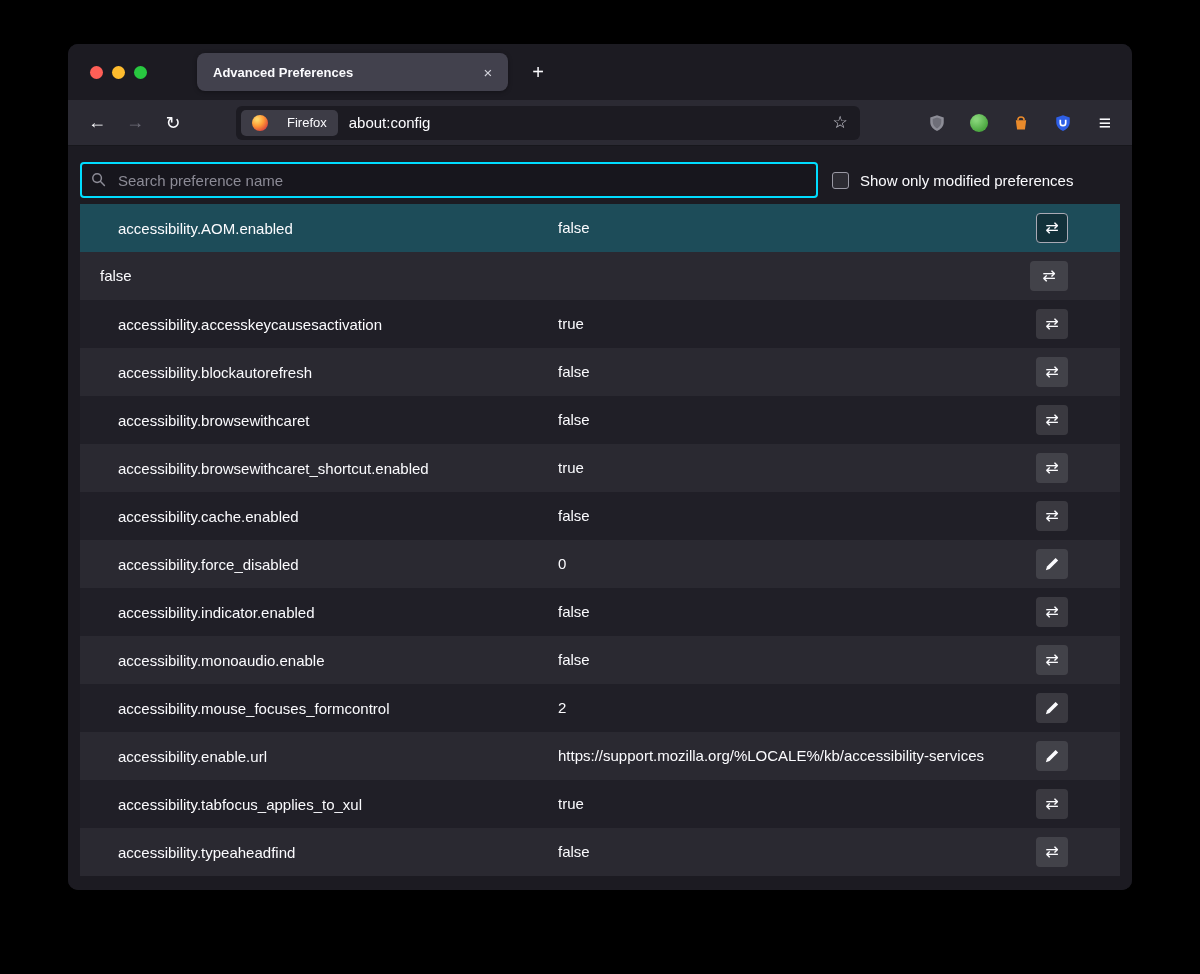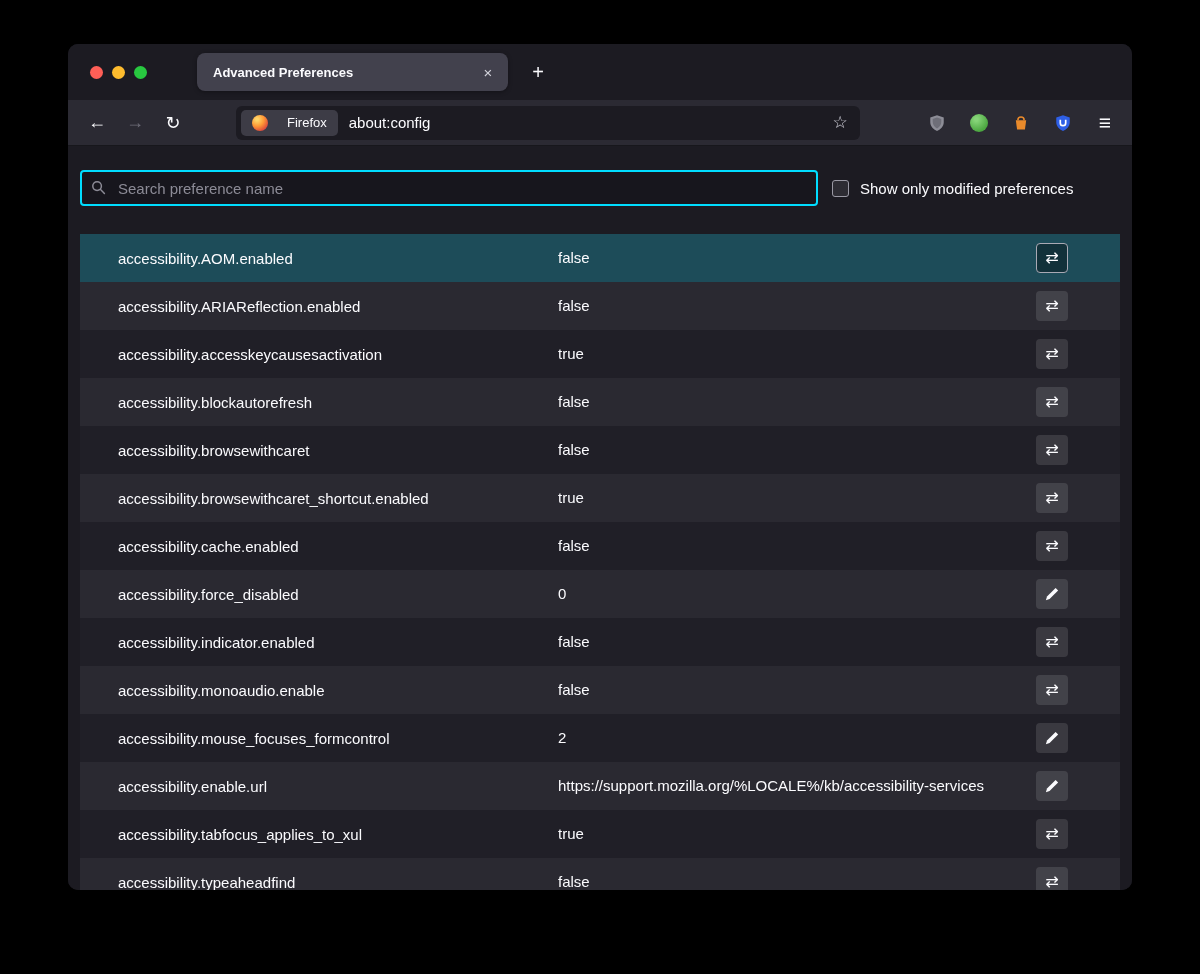--- a/index.html
+++ b/index.html
@@ -41,35 +41,35 @@
   .star-btn { width:28px; height:28px; display:flex; align-items:center; justify-content:center;
     font-size:17px; color:#d7d7e0; border-radius:4px; }
   .ext-area { margin-left:auto; display:flex; align-items:center; gap:8px; }
   .ext-btn { width:34px; height:34px; display:flex; align-items:center; justify-content:center; border-radius:6px; }
   .ext-green { width:18px; height:18px; border-radius:50%;
     background:radial-gradient(circle at 35% 30%, #86d478 10%, #4ca741 70%); }
   .menu-btn { font-size:21px; color:#fbfbfe; }
 
   
   .content { flex:1; background:#1c1b22; overflow:hidden; position:relative; }
-  .search-row { display:flex; align-items:center; padding:24px 12px 0 12px; }
+  .search-row { display:flex; align-items:center; padding:16px 12px 0 12px; }
   .search-box { position:relative; width:738px; height:36px; }
   .search-box input { width:100%; height:100%; background:#17161d;
     border:2px solid var(--accent,#00ddff); border-radius:4px;
     padding:0 10px 0 36px; color:#fbfbfe; font-size:15px; outline:none;
     font-family:"Liberation Sans","DejaVu Sans",sans-serif; }
   .search-box input::placeholder { color:#8c8b96; }
   .mag { position:absolute; left:11px; top:10px; }
   .filter { display:flex; align-items:center; margin-left:14px; gap:11px; font-size:15px; color:#fbfbfe;
     white-space:nowrap; }
   .checkbox { width:17px; height:17px; border:1px solid #9a99a4; border-radius:3px;
     background:rgba(255,255,255,.08); flex:0 0 17px; }
 
   
-  .table { margin:28px 12px 0 12px; }
+  .table { margin:6px 12px 0 12px; }
   .row { height:48px; display:flex; align-items:center; }
   .row:nth-child(odd) { background:#201f27; }
   .row:nth-child(even) { background:#2a2931; }
   .row.selected { background:var(--selected-row,#1d4c59); }
   .pref-name { margin-left:38px; flex:0 0 420px; font-size:15px; color:#fbfbfe;
     white-space:nowrap; overflow:hidden; }
   .pref-value { flex:0 0 478px; margin-left:20px; padding-right:12px; font-size:15px;
     color:#fbfbfe; line-height:1.45; overflow-wrap:break-word; }
   .row-btn { margin-left:auto; margin-right:52px; width:38px; height:30px;
     display:flex; align-items:center; justify-content:center;
@@ -157,21 +157,20 @@
     <div class="table">
         <div class="row selected">
     <span class="pref-name">accessibility.AOM.enabled</span>
     <span class="pref-value">false</span>
     <button class="row-btn">
       <span class="toggle-glyph">⇄</span>
 
     </button>
   </div>
         <div class="row">
-    <span class="pref-name">accessibility.ARIAReflection.enabled</span>
     <span class="pref-value">false</span>
     <button class="row-btn">
       <span class="toggle-glyph">⇄</span>
 
     </button>
   </div>
         <div class="row">
     <span class="pref-name">accessibility.accesskeycausesactivation</span>
     <span class="pref-value">true</span>
     <button class="row-btn">

